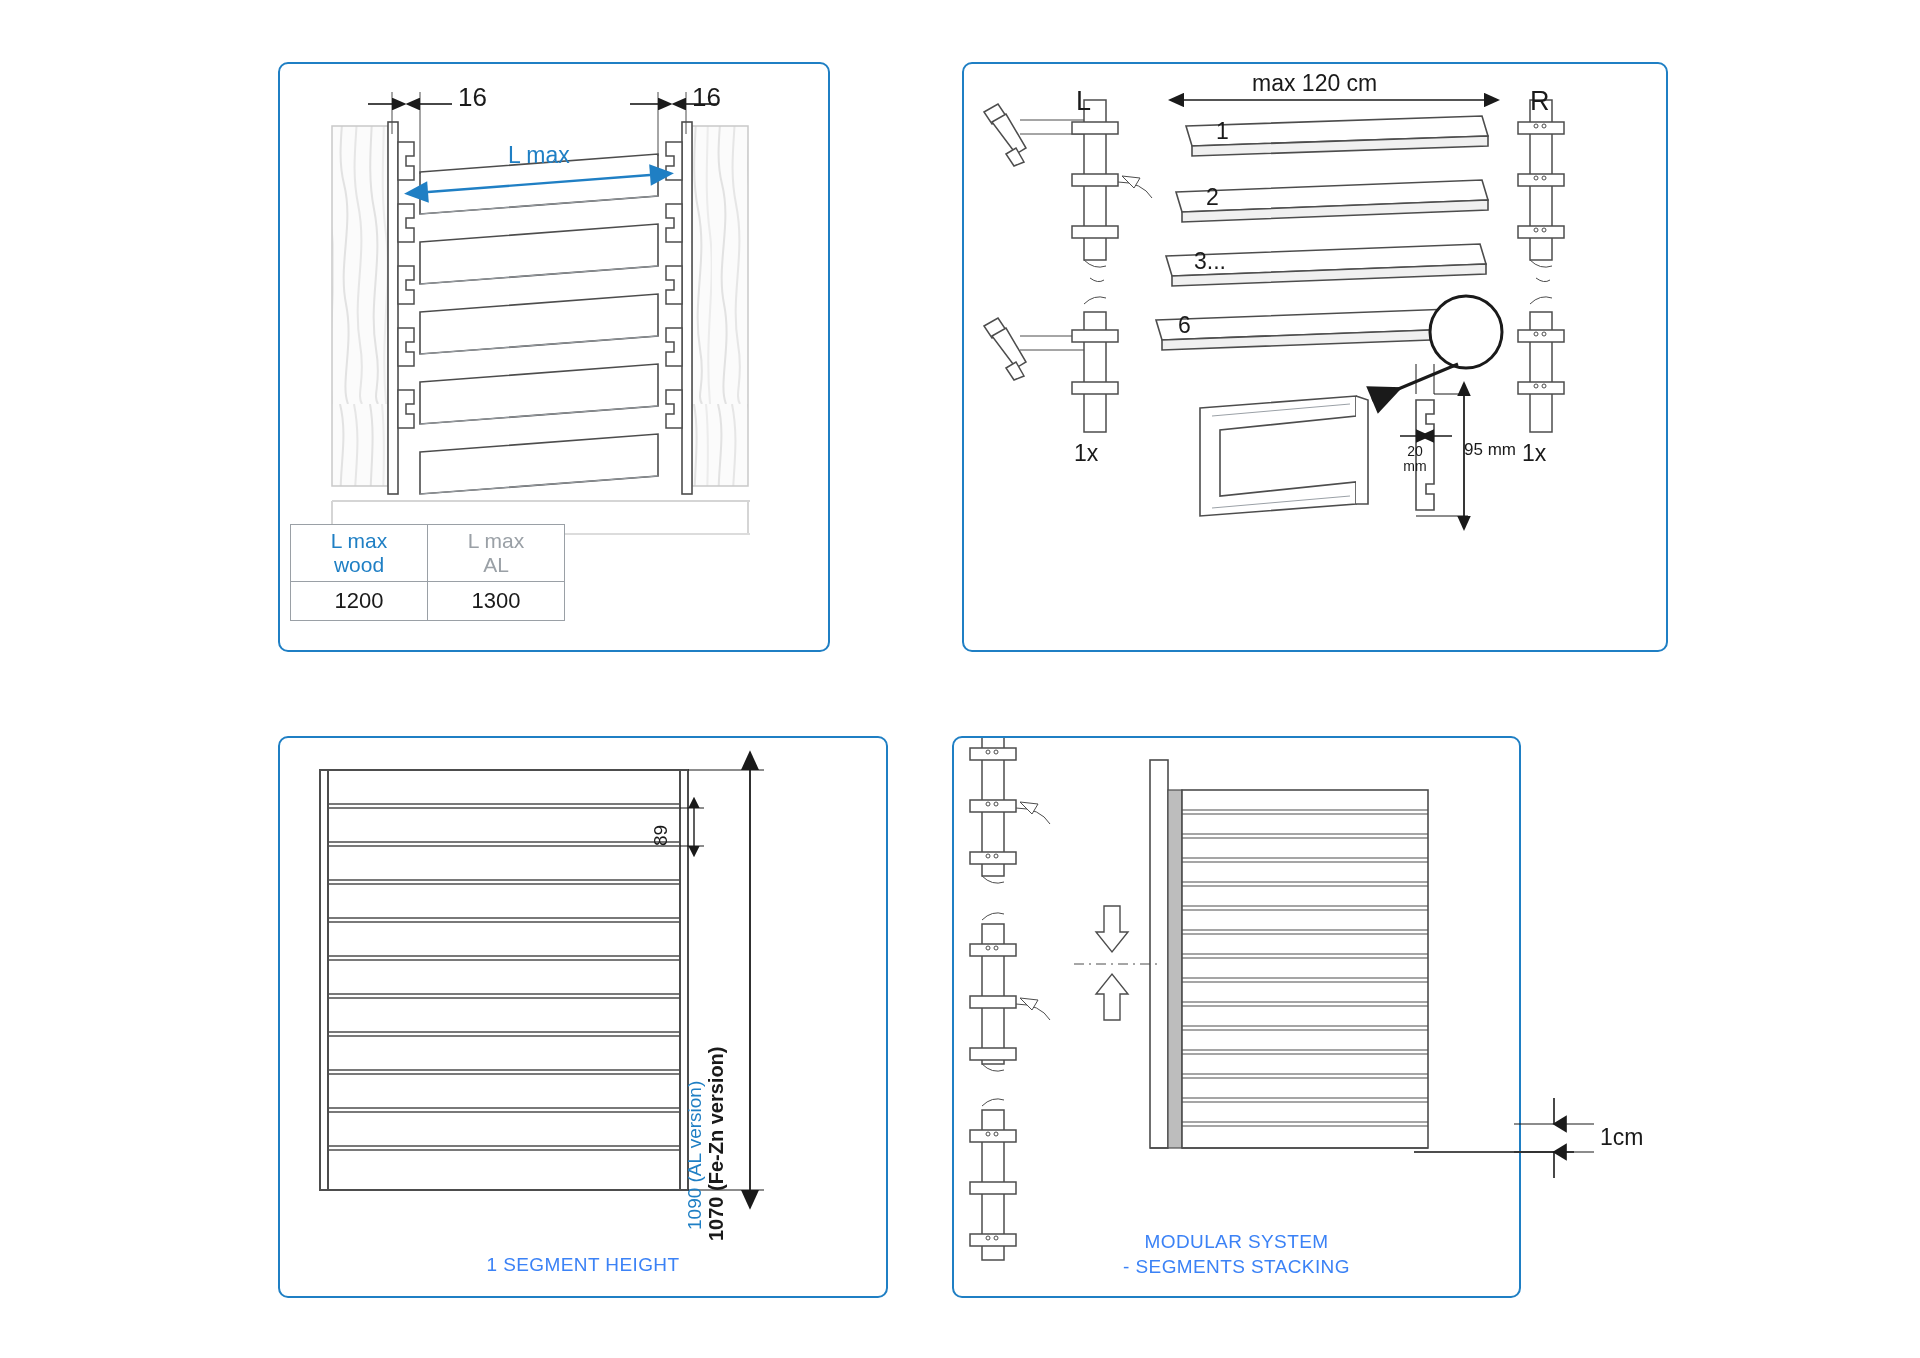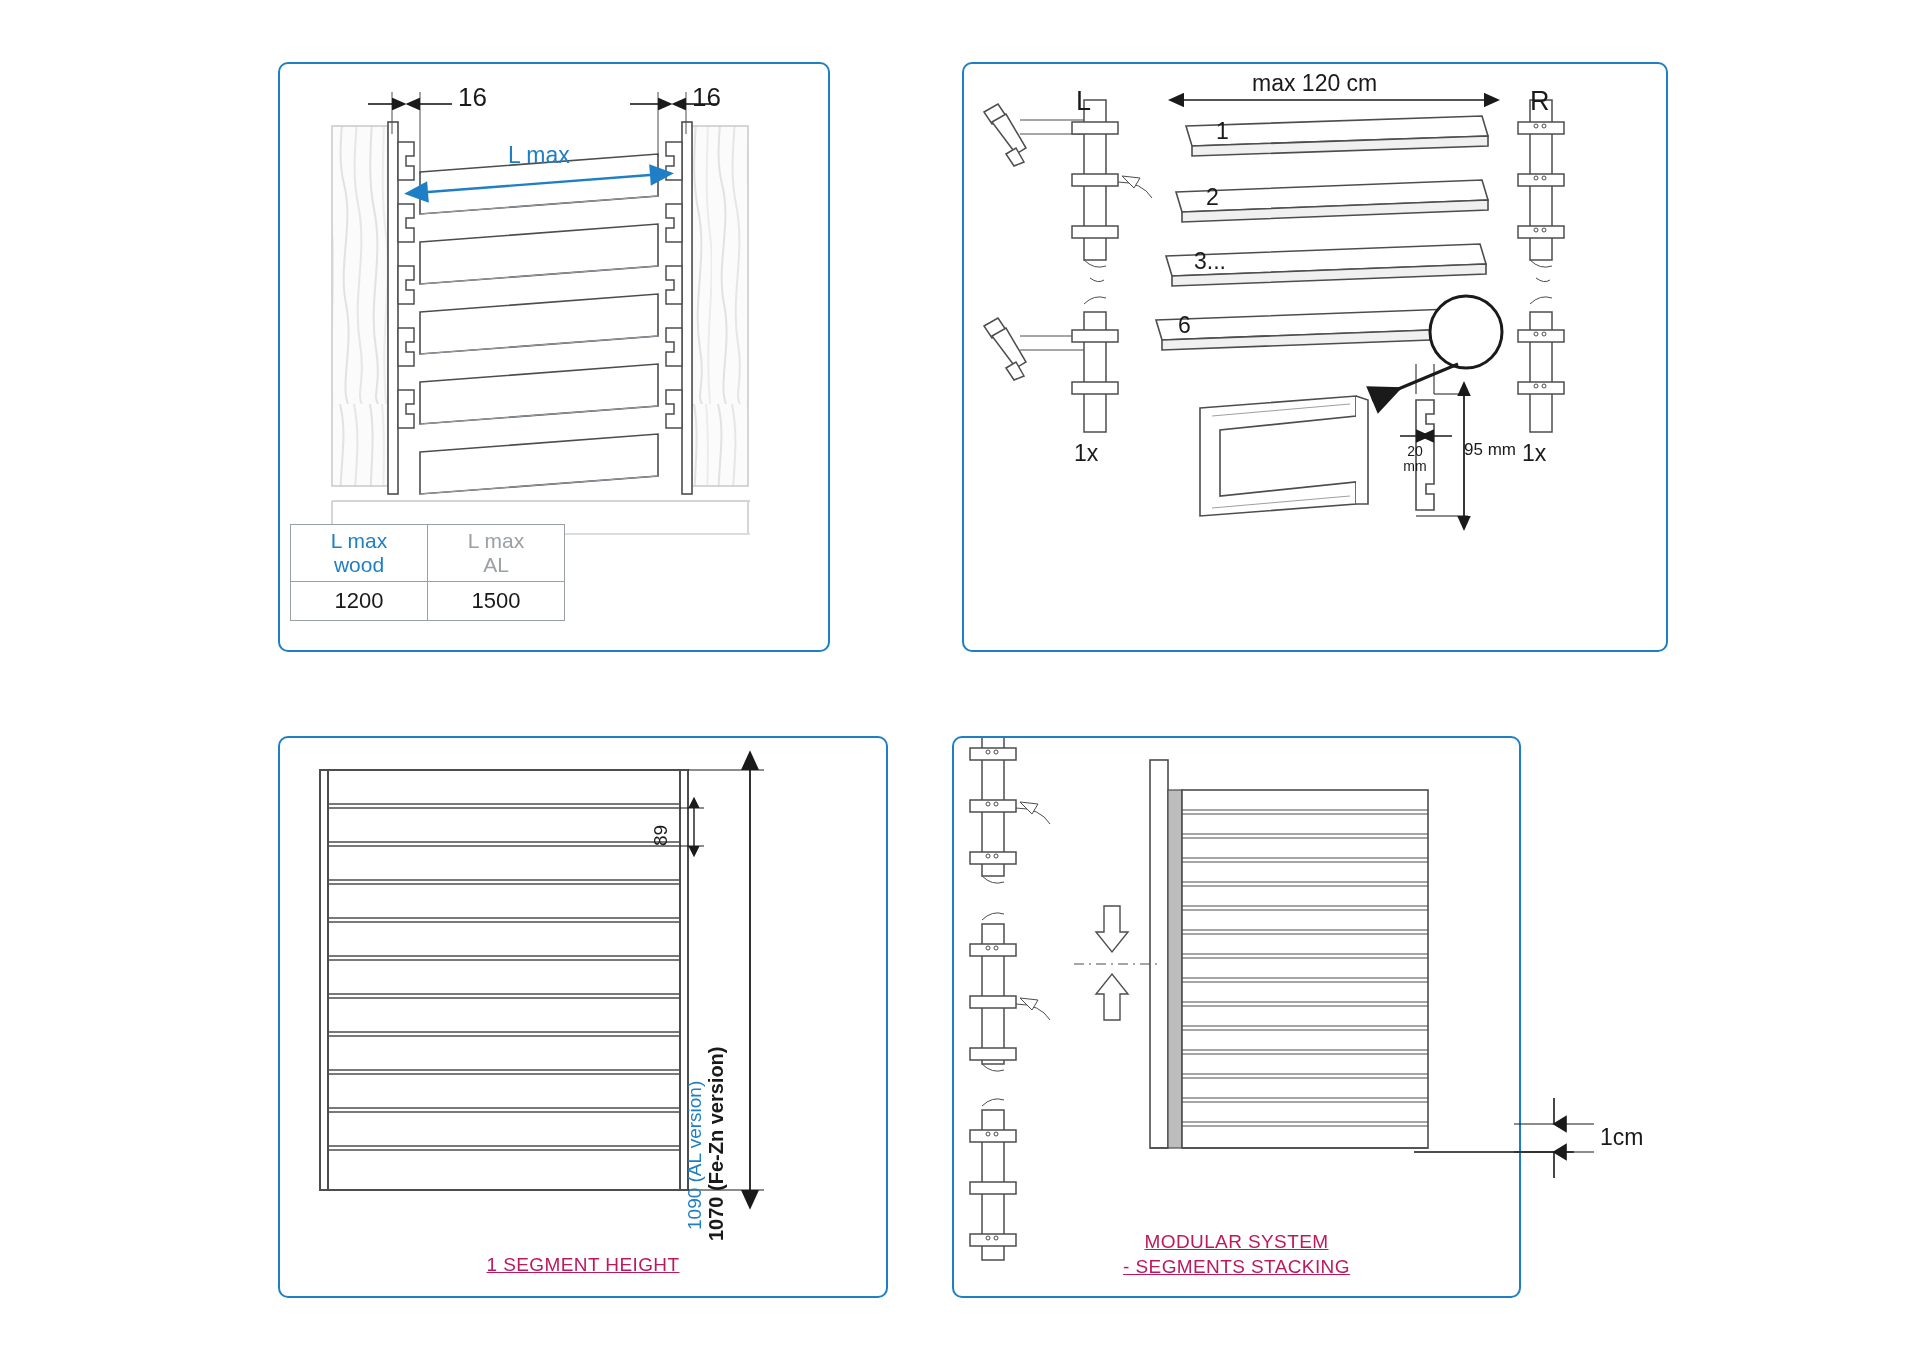--- a/index.html
+++ b/index.html
@@ -31,24 +31,23 @@
   #panel-bottom-left { left: 278px;  top: 736px; width: 610px;  height: 562px; }
   #panel-bottom-right{ left: 952px;  top: 736px; width: 569px;  height: 562px; }
 
   .svgwrap { position: absolute; left: 0; top: 0; width: 100%; height: 100%; }
   svg { display: block; }
 
   .caption {
     position: absolute;
     width: 100%;
     text-align: center;
-    color: #be185d;
+    color: #3b82f6;
     font-size: 19px;
     letter-spacing: .4px;
-    text-decoration: underline;
   }
   #caption-segment-height { bottom: 20px; left: 0; }
   #caption-modular { bottom: 16px; left: 0; line-height: 1.35; }
 
   
   .lmax-table {
     position: absolute;
     left: 290px;
     top: 530px;
     border-collapse: collapse;
@@ -169,21 +168,21 @@
           <span>L max</span><br>
           <span>wood</span>
         </td>
         <td class="hdr-al">
           <span>L max</span><br>
           <span>AL</span>
         </td>
       </tr>
       <tr>
         <td class="val">1200</td>
-        <td class="val">1500</td>
+        <td class="val">1300</td>
       </tr>
     </tbody>
       </table>
   </div>
 
   <div class="panel" id="panel-top-right">
     <div class="svgwrap">
       <svg viewBox="0 0 706 590" width="706" height="590" xmlns="http://www.w3.org/2000/svg">
         <defs>
           <marker id="tarrL" markerWidth="11" markerHeight="9" refX="10" refY="4.5" orient="auto">

